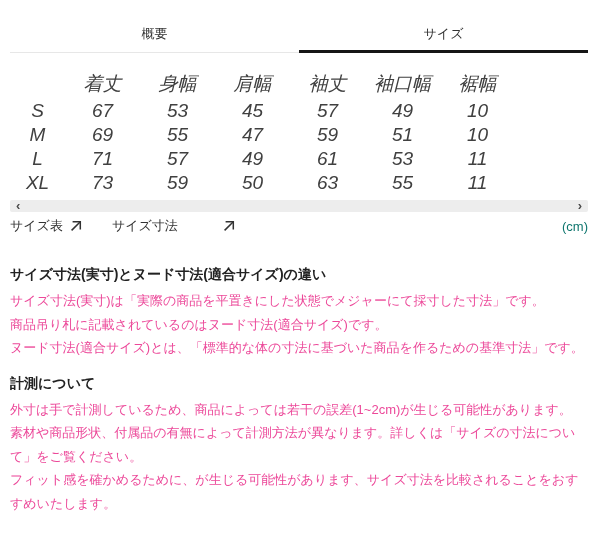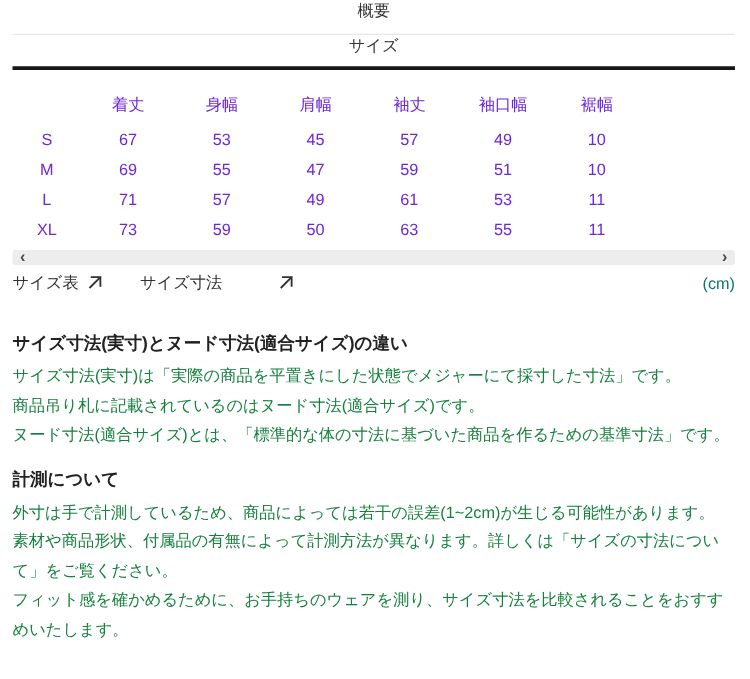--- a/index.html
+++ b/index.html
@@ -5,40 +5,40 @@
   * { margin:0; padding:0; box-sizing:border-box; }
   html,body { width:600px; height:543px; background:#ffffff; overflow:hidden; }
   body {
     font-family:"Liberation Sans","DejaVu Sans",sans-serif;
     color:#323232;
     -webkit-font-smoothing:antialiased;
   }
   .page { width:600px; padding:0 12px 0 10px; }
 
   
-  .tabs { display:flex; height:53px;flex-direction:column; }
+  .tabs { display:flex; height:53px; }
   .tab {
     flex:1; position:relative; display:flex;
     align-items:flex-end; justify-content:center;
     padding-bottom:10px; font-size:13px; color:#333; cursor:pointer;
   }
   .tab::after {
     content:""; position:absolute; left:0; right:0; bottom:0;
     height:1px; background:#e7e7e7;
   }
   .tab.active::after { height:3px; background:#161616; }
 
   
   .size-table { margin-top:16px; }
   .trow { display:grid; grid-template-columns:55px repeat(6,75px); }
   .trow.head { height:30px; }
   .trow.body { height:24px; }
   .tcell {
     display:flex; align-items:center; justify-content:center;
-    font-size:13px; color:#6d28d9;
+    font-size:19px; color:#404040;font-style:italic;
   }
   .trow.head .tcell { font-weight:500; }
 
   
   .hscroll {
     position:relative; margin-top:5px; height:12px;
     background:#ededed; border-radius:2px;
   }
   .chev {
     position:absolute; top:50%; transform:translateY(-54%);
@@ -58,21 +58,21 @@
   }
   .ext-link + .ext-link { margin-left:30px;gap:45px; }
   .ext-link svg { display:block; }
   .unit { margin-left:auto; font-size:13px; color:#0f766e; }
 
   
   .txt-section { margin-top:31px; }
   .txt-section + .txt-section { margin-top:15px; }
   .txt-section h3 { font-size:14px; font-weight:700; line-height:17px; color:#222; }
   .txt-section .lines { margin-top:6px; }
-  .txt-section p { font-size:13px; line-height:23.5px; color:#15803d; }
+  .txt-section p { font-size:13px; line-height:23.5px; color:#ec4899; }
 </style>
 </head>
 <body>
 
 <div class="page">
 
   <div class="tabs">
     <div class="tab">
       <span>概要</span>
     </div>
@@ -167,17 +167,17 @@
       <p>商品吊り札に記載されているのはヌード寸法(適合サイズ)です。</p>
       <p>ヌード寸法(適合サイズ)とは、「標準的な体の寸法に基づいた商品を作るための基準寸法」です。</p>
     </div>
   </div>
 
   <div class="txt-section">
     <h3>計測について</h3>
     <div class="lines">
       <p>外寸は手で計測しているため、商品によっては若干の誤差(1~2cm)が生じる可能性があります。</p>
       <p>素材や商品形状、付属品の有無によって計測方法が異なります。詳しくは「サイズの寸法について」をご覧ください。</p>
-      <p>フィット感を確かめるために、お手持ちのウェアを測り、サイズ寸法を比較されることをおすすめいたします。</p>
+      <p>フィット感を確かめるために、が生じる可能性があります、サイズ寸法を比較されることをおすすめいたします。</p>
     </div>
   </div>
 
 </div>
 
 </body></html>

